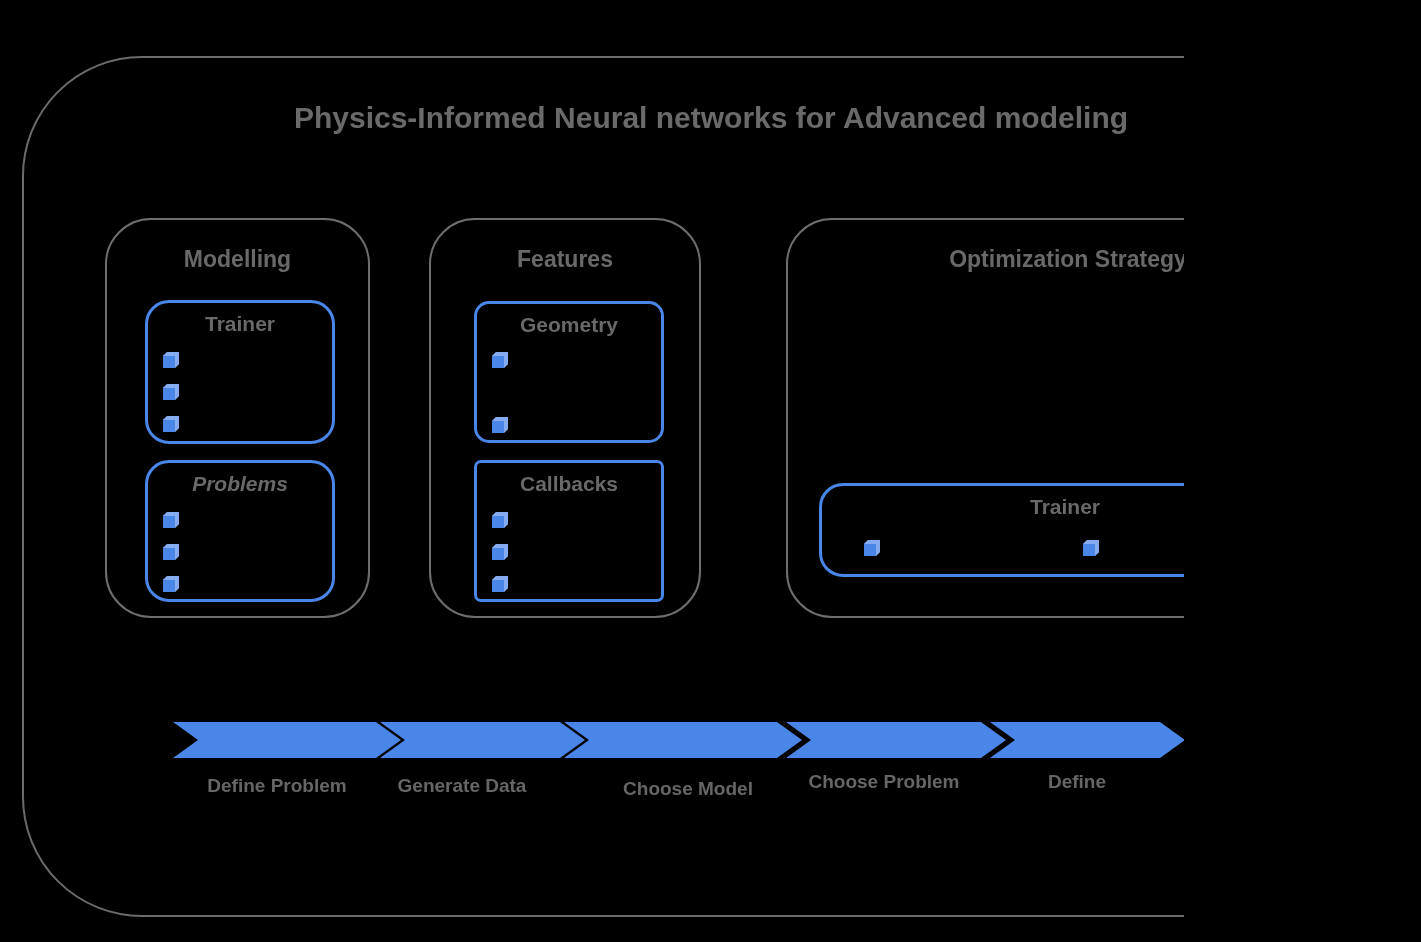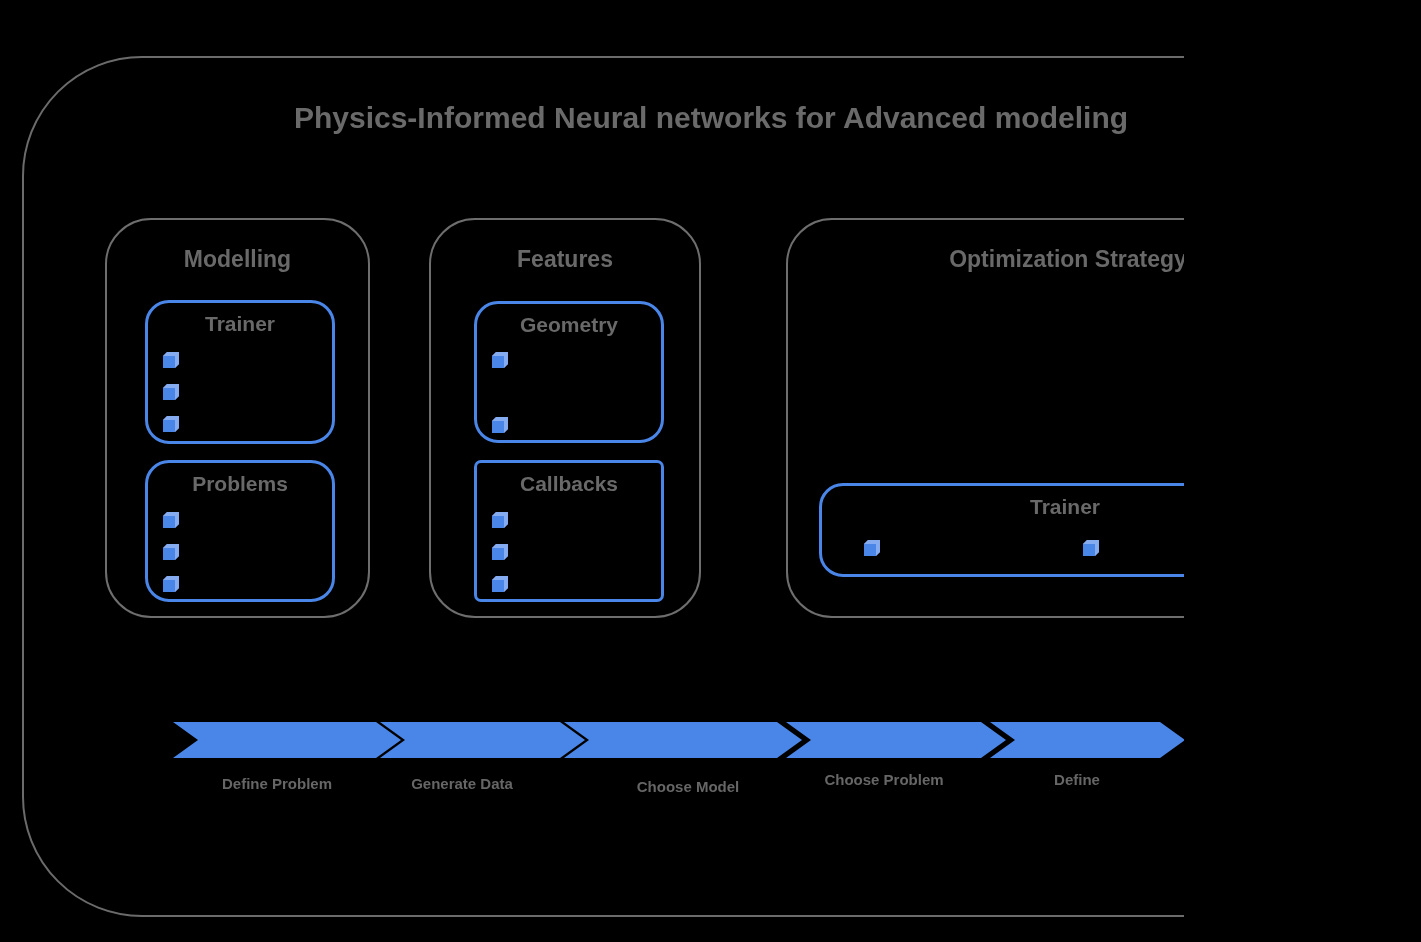--- a/index.html
+++ b/index.html
@@ -42,21 +42,21 @@
   }
   .cube .face{
     position:absolute;left:0;bottom:0;width:76%;height:76%;background:#4a86e8;
   }
   .flow-seg{
     position:absolute;top:722px;height:36px;background:#4a86e8;
     clip-path:polygon(0 0,calc(100% - 25px) 0,100% 50%,calc(100% - 25px) 100%,0 100%,25px 50%);
   }
   .flow-label{
     position:absolute;transform:translateX(-50%);
-    font-size:15px;color:#666;white-space:nowrap;
+    font-size:19px;color:#666;white-space:nowrap;
   }
 </style>
 </head>
 <body>
 
 <div class="canvas">
 
   <div class="outer"></div>
 
   <div class="main-title">Physics-Informed Neural networks for Advanced modeling</div>
@@ -73,41 +73,41 @@
       <div class="cube" style="left:15px;top:81px;">
           <div class="shell"></div>
           <div class="face"></div>
         </div>
       <div class="cube" style="left:15px;top:113px;">
           <div class="shell"></div>
           <div class="face"></div>
         </div>
     </div>
 
-    <div class="bluebox" style="left:38px;top:240px;width:190px;height:142px;">
+    <div class="bluebox" style="left:38px;top:240px;width:190px;height:142px;font-style:italic;">
       <div class="box-title">Problems</div>
       <div class="cube" style="left:15px;top:49px;">
           <div class="shell"></div>
           <div class="face"></div>
         </div>
       <div class="cube" style="left:15px;top:81px;">
           <div class="shell"></div>
           <div class="face"></div>
         </div>
       <div class="cube" style="left:15px;top:113px;">
           <div class="shell"></div>
           <div class="face"></div>
         </div>
     </div>
   </div>
 
   <div class="group" style="left:429px;width:272px;">
     <div class="group-title">Features</div>
 
-    <div class="bluebox" style="left:43px;top:81px;width:190px;height:142px;">
+    <div class="bluebox" style="left:43px;top:81px;width:190px;height:142px;border-radius:15px;">
       <div class="box-title">Geometry</div>
       <div class="cube" style="left:15px;top:48px;">
           <div class="shell"></div>
           <div class="face"></div>
         </div>
       <div class="cube" style="left:15px;top:113px;">
           <div class="shell"></div>
           <div class="face"></div>
         </div>
     </div>

